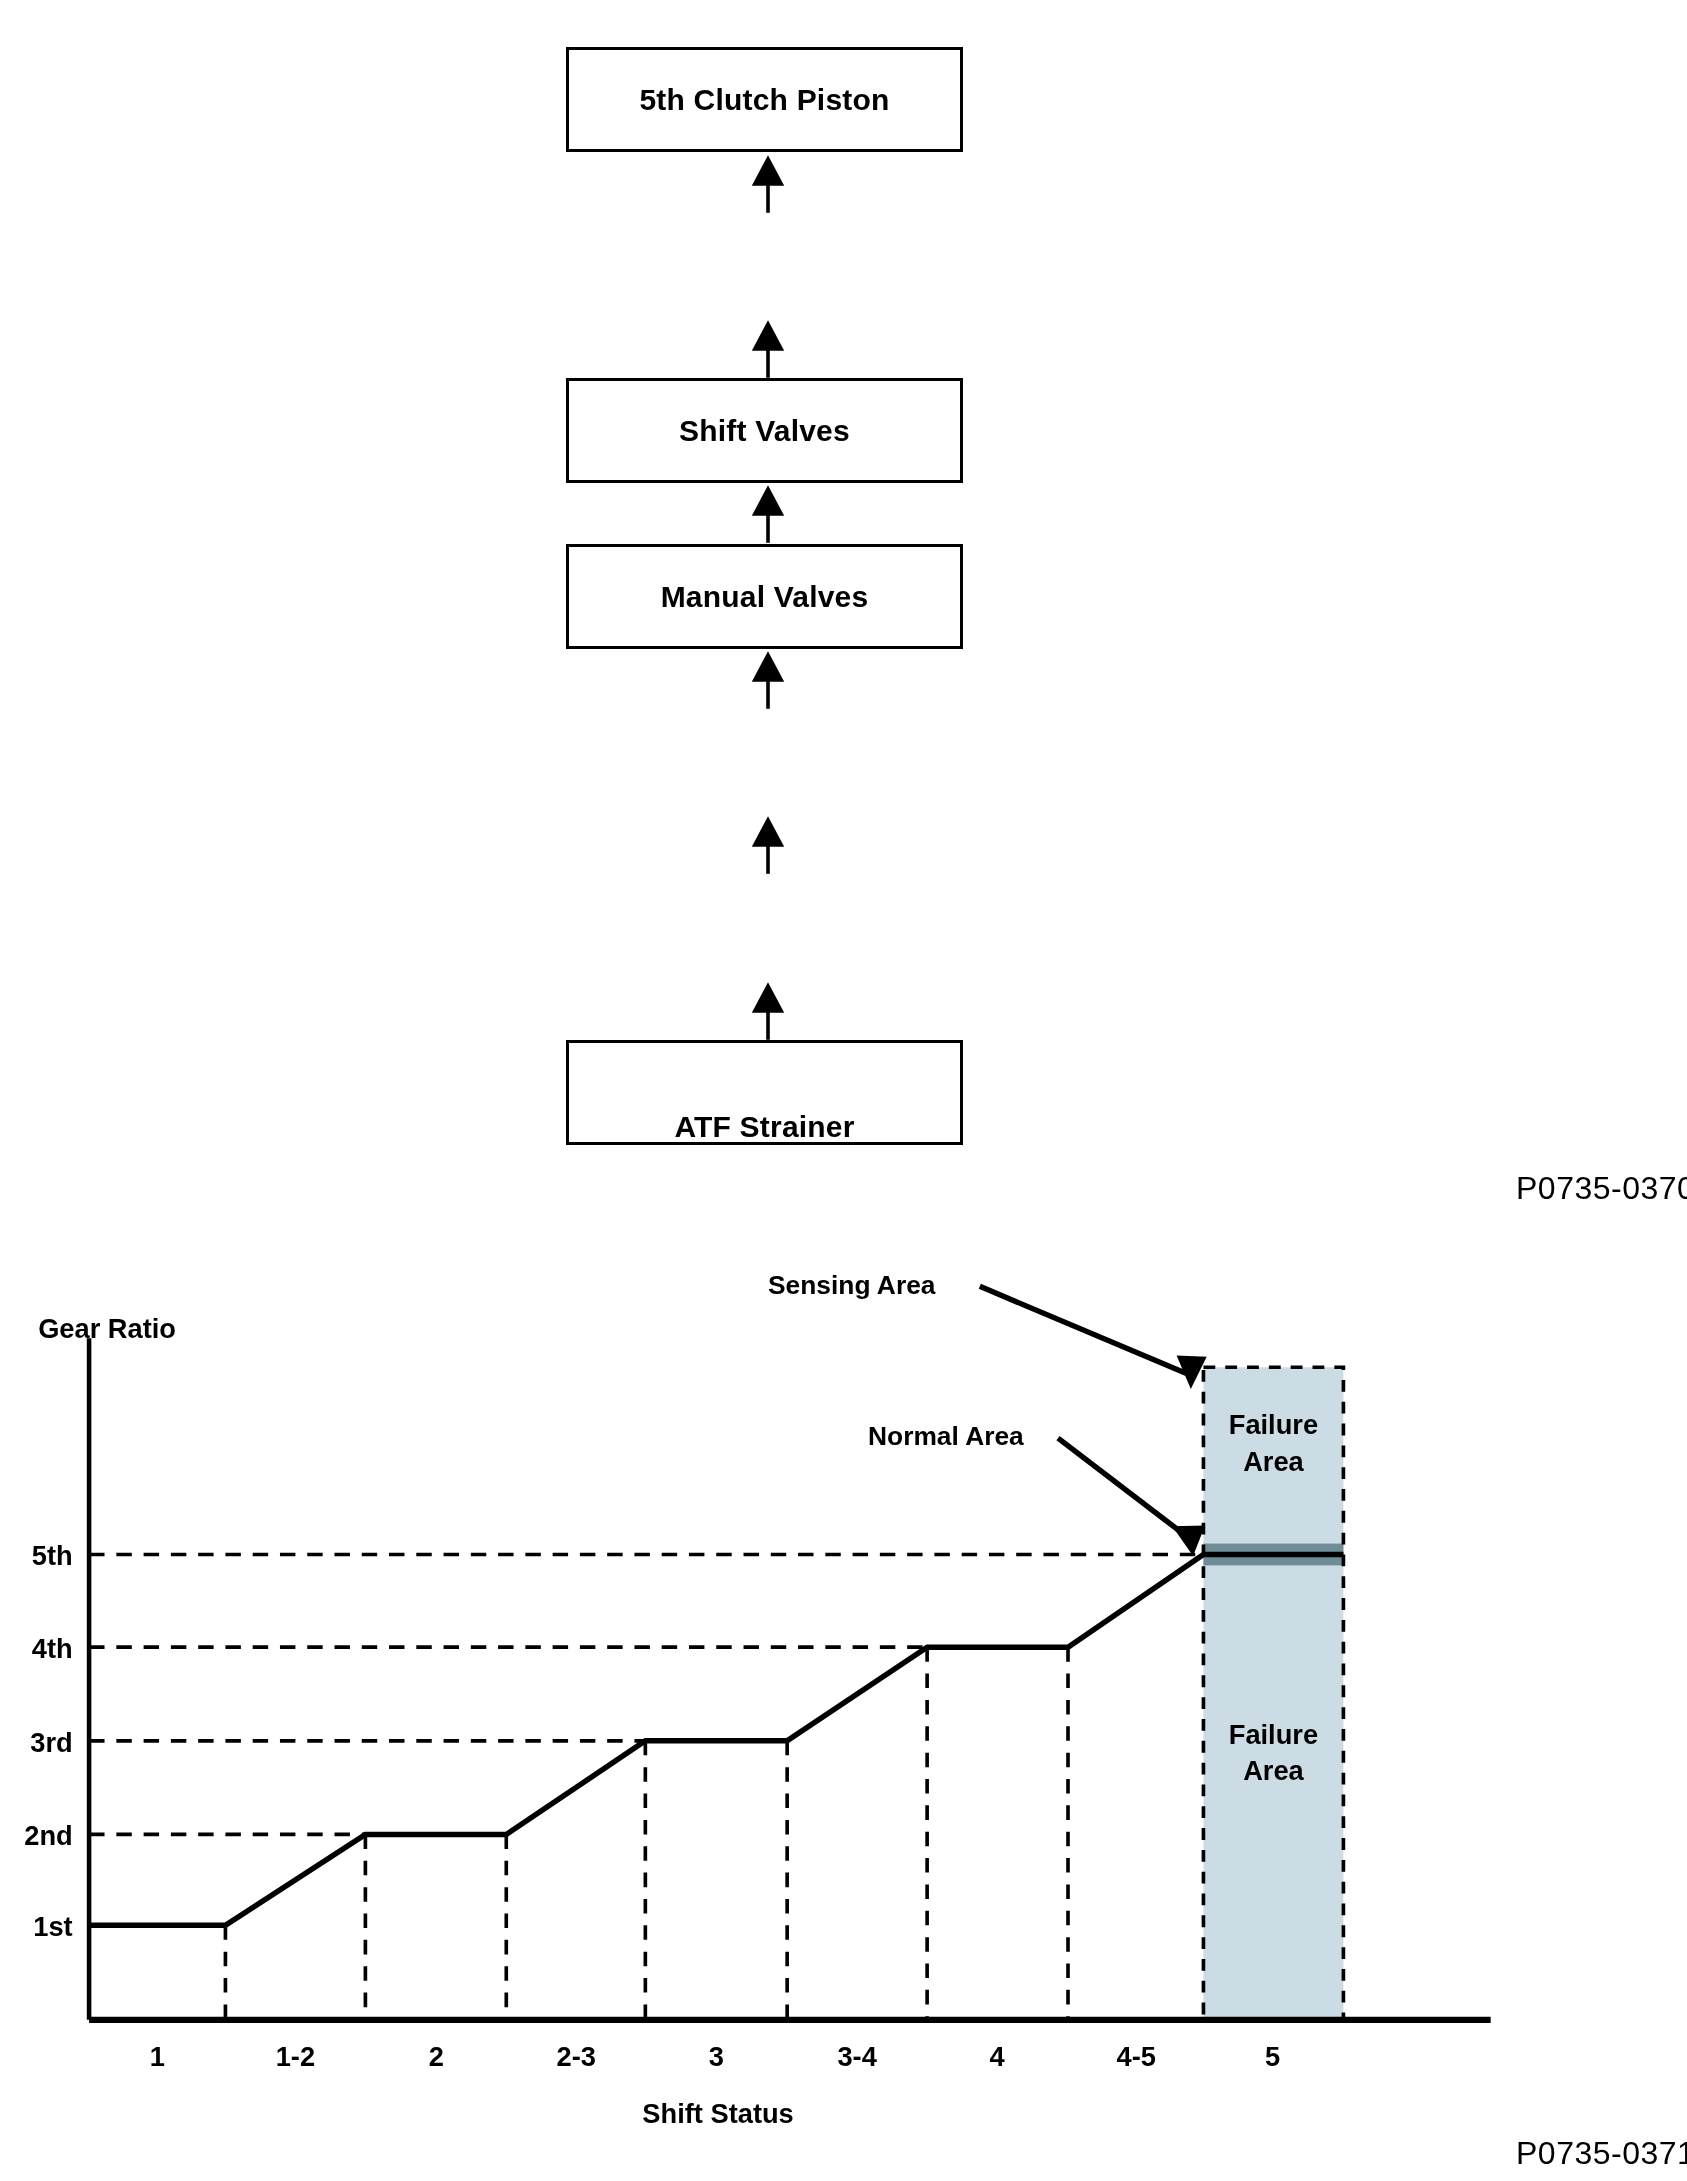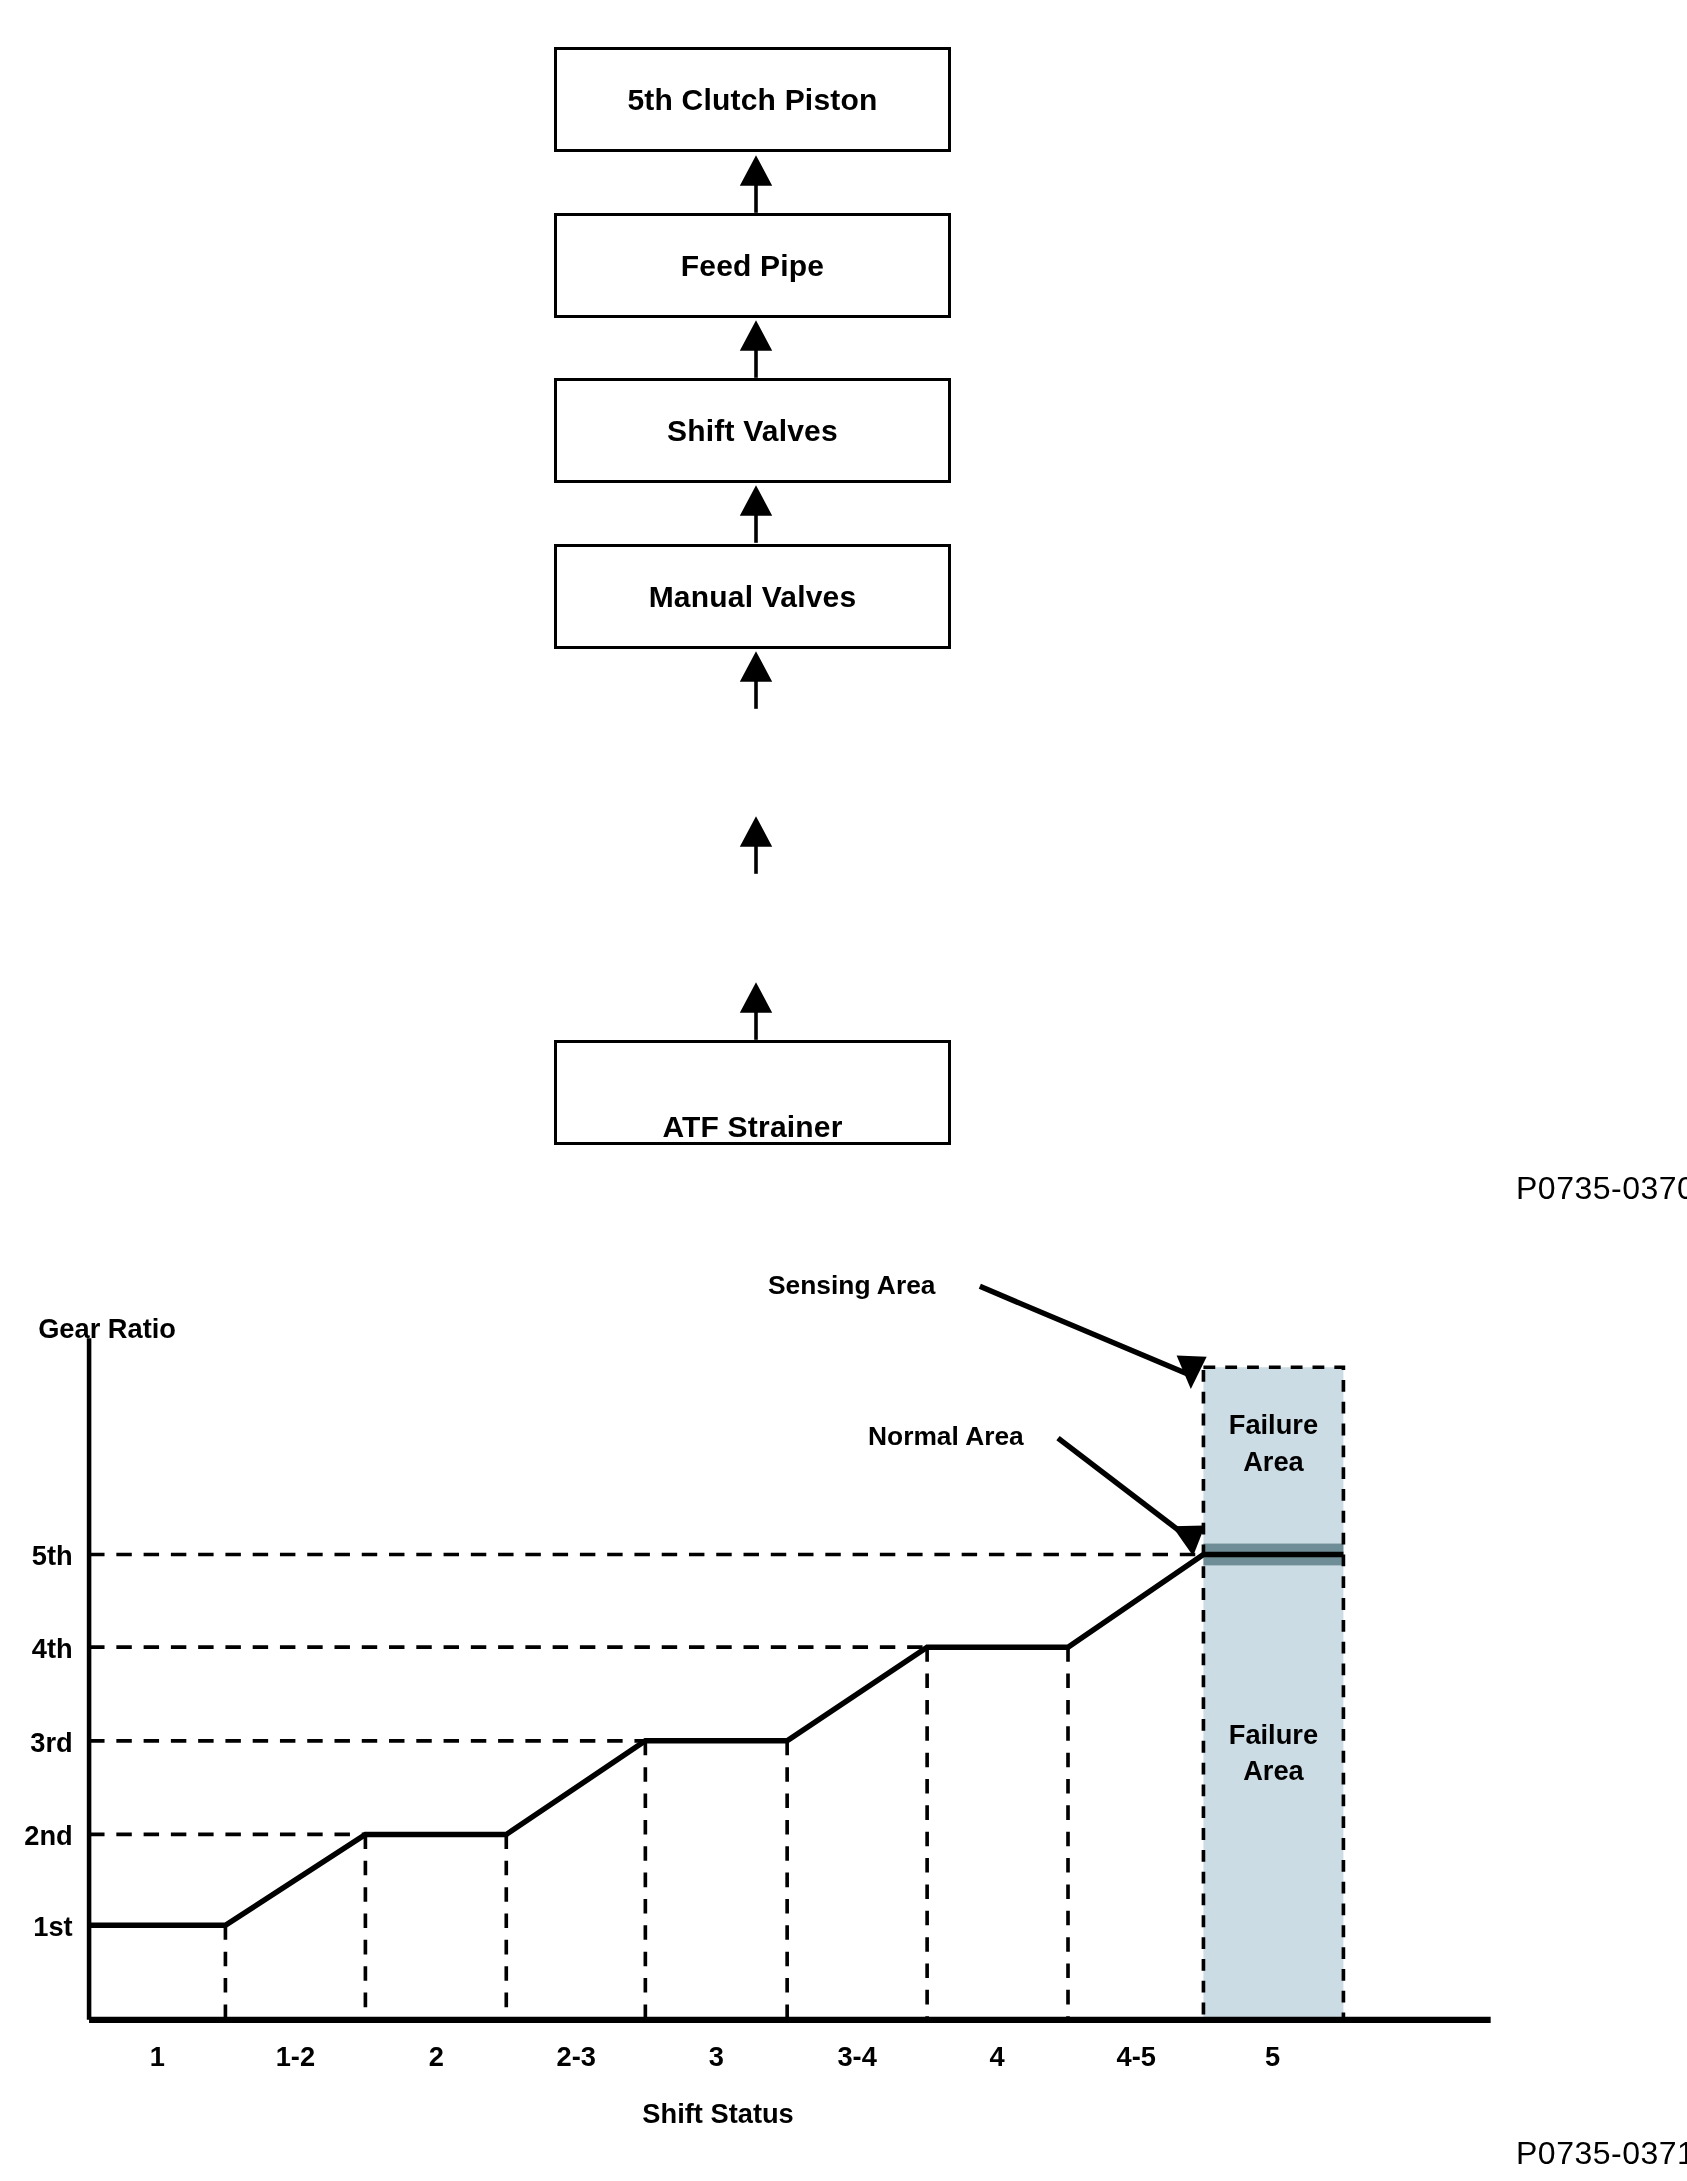--- a/index.html
+++ b/index.html
@@ -12,21 +12,21 @@
     height: 2182px;
     position: relative;
     font-family: "Liberation Sans", sans-serif;
     color: #000000;
     overflow: hidden;
   }
 
   
   #flowchart {
     position: absolute;
-    left: 4px;
+    left: 16px;
     top: 0;
     width: 1474px;
     height: 1182px;
   }
   .flow-box {
     position: absolute;
     left: 550px;
     width: 397px;
     height: 105px;
     border: 3.6px solid #000;
@@ -98,23 +98,20 @@
 <div id="flowchart">
 
   <div class="flow-box" style="top:47px;">
     <span class="flow-label">5th Clutch Piston</span>
   </div>
   <svg class="flow-arrow" style="top:155px;" viewBox="0 0 40 64">
     <line x1="20" y1="64" x2="20" y2="26" stroke="#000" stroke-width="4"></line>
     <polygon points="20,0 38,34 2,34" fill="#000"></polygon>
   </svg>
 
-  <div class="flow-box" style="top:213px;">
-    <span class="flow-label">Feed Pipe</span>
-  </div>
   <svg class="flow-arrow" style="top:320px;" viewBox="0 0 40 64">
     <line x1="20" y1="64" x2="20" y2="26" stroke="#000" stroke-width="4"></line>
     <polygon points="20,0 38,34 2,34" fill="#000"></polygon>
   </svg>
 
   <div class="flow-box" style="top:378px;">
     <span class="flow-label">Shift Valves</span>
   </div>
   <svg class="flow-arrow" style="top:485px;" viewBox="0 0 40 64">
     <line x1="20" y1="64" x2="20" y2="26" stroke="#000" stroke-width="4"></line>

